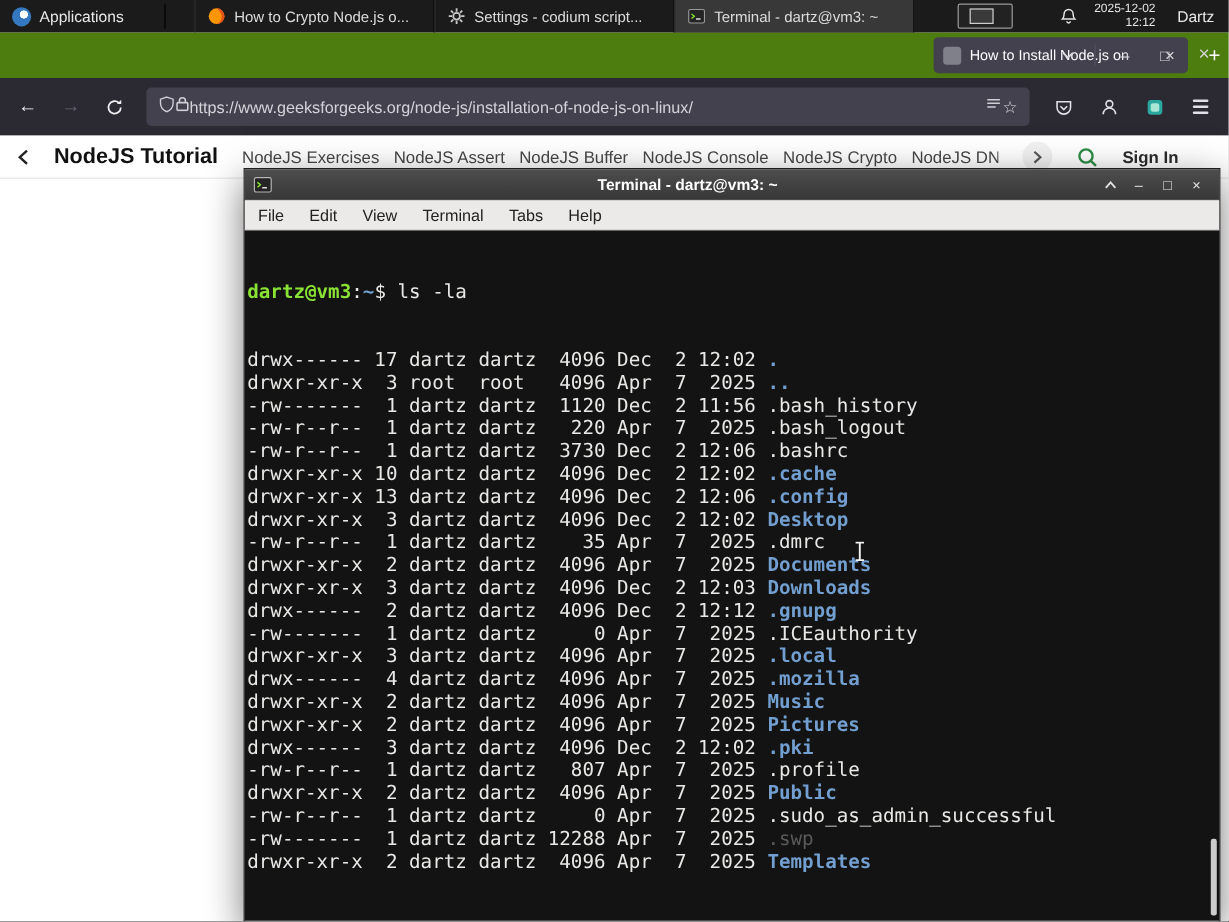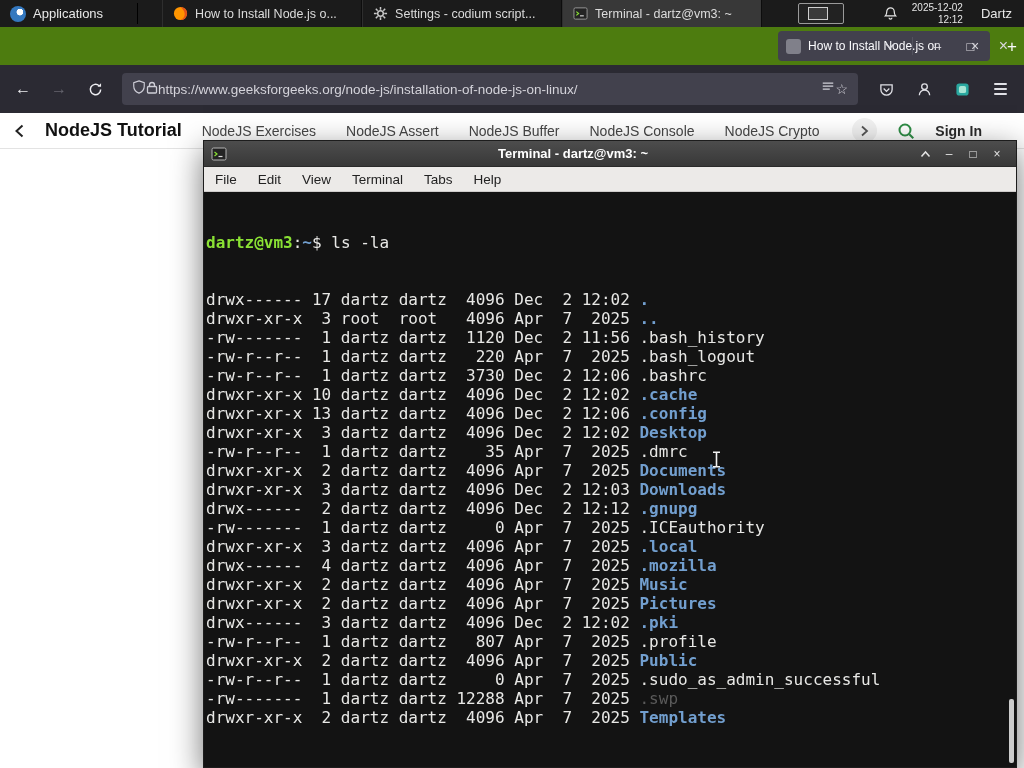--- a/index.html
+++ b/index.html
@@ -59,21 +59,21 @@
   .url-text{flex:1; min-width:0; overflow:hidden; white-space:nowrap; color:#d4d3da; font-size:13.5px;}
   .star{color:#d4d3da; font-size:14px;}
   .toolbtn{width:32px; display:inline-flex; justify-content:center; align-items:center; cursor:default;}
   .hamburger{flex-direction:column; gap:3px;}
   .hamburger i{display:block; width:13px; height:1.8px; background:#e0e0e6; border-radius:1px;}
 
   .site-nav{height:36px; background:#fff; border-bottom:1px solid #e3e3e3; box-shadow:0 1px 2px rgba(0,0,0,.05);
             display:flex; align-items:center; padding:0 14px; gap:20px; color:#444; font-size:14px; flex:0 0 auto;}
   .nav-chev{display:inline-flex; flex:0 0 auto;}
   .nav-active{font-weight:700; color:#111; font-size:18px; white-space:nowrap; cursor:pointer;}
-  .nav-items{flex:1; min-width:0; display:flex; gap:30px; overflow:hidden; white-space:nowrap;}
+  .nav-items{flex:1; min-width:0; display:flex; gap:12px; overflow:hidden; white-space:nowrap;}
   .nav-item{cursor:pointer; color:#474747;}
   .nav-chev-right{flex:0 0 auto; width:25px; height:25px; border-radius:50%; background:#f1f1f1;
                   display:inline-flex; align-items:center; justify-content:center; cursor:pointer;}
   .nav-search{flex:0 0 auto; display:inline-flex; cursor:pointer;}
   .sign-in{flex:0 0 auto; color:#2b2b2b; font-weight:600; cursor:pointer; padding-right:28px;}
   .page{flex:1; background:#fff;}
 
   
   .terminal{position:absolute; left:203px; top:140px; width:814px; height:628px; z-index:50;
             display:flex; flex-direction:column; border:1px solid #1d1d1d; box-shadow:0 10px 30px rgba(0,0,0,.55);}
@@ -108,21 +108,21 @@
     </div>
     <div class="panel-sep"></div>
     <div class="tasks">
         <div class="task-btn">
           <span class="task-ic">
             <svg width="15" height="15" viewBox="0 0 16 16">
               <circle cx="8" cy="8" r="7" fill="#ff9500"></circle>
               <path d="M8 1a7 7 0 0 1 7 7 7 7 0 0 1-7 7c3-1.5 4.5-3.5 4.5-6.5S10.5 3 8 1z" fill="#e4521b"></path>
             </svg>
           </span>
-          <span class="task-title">How to Install Node.js o...</span>
+          <span class="task-title">How to Crypto Node.js o...</span>
         </div>
         <div class="task-btn">
           <span class="task-ic">
             <svg width="15" height="15" viewBox="0 0 16 16">
               <g stroke="#c9c9c9" stroke-width="1.6">
                 <path d="M8 1v3M8 12v3M1 8h3M12 8h3M3 3l2 2M11 11l2 2M13 3l-2 2M5 11l-2 2"></path>
               </g>
               <circle cx="8" cy="8" r="3" fill="none" stroke="#c9c9c9" stroke-width="1.6"></circle>
             </svg>
           </span>

